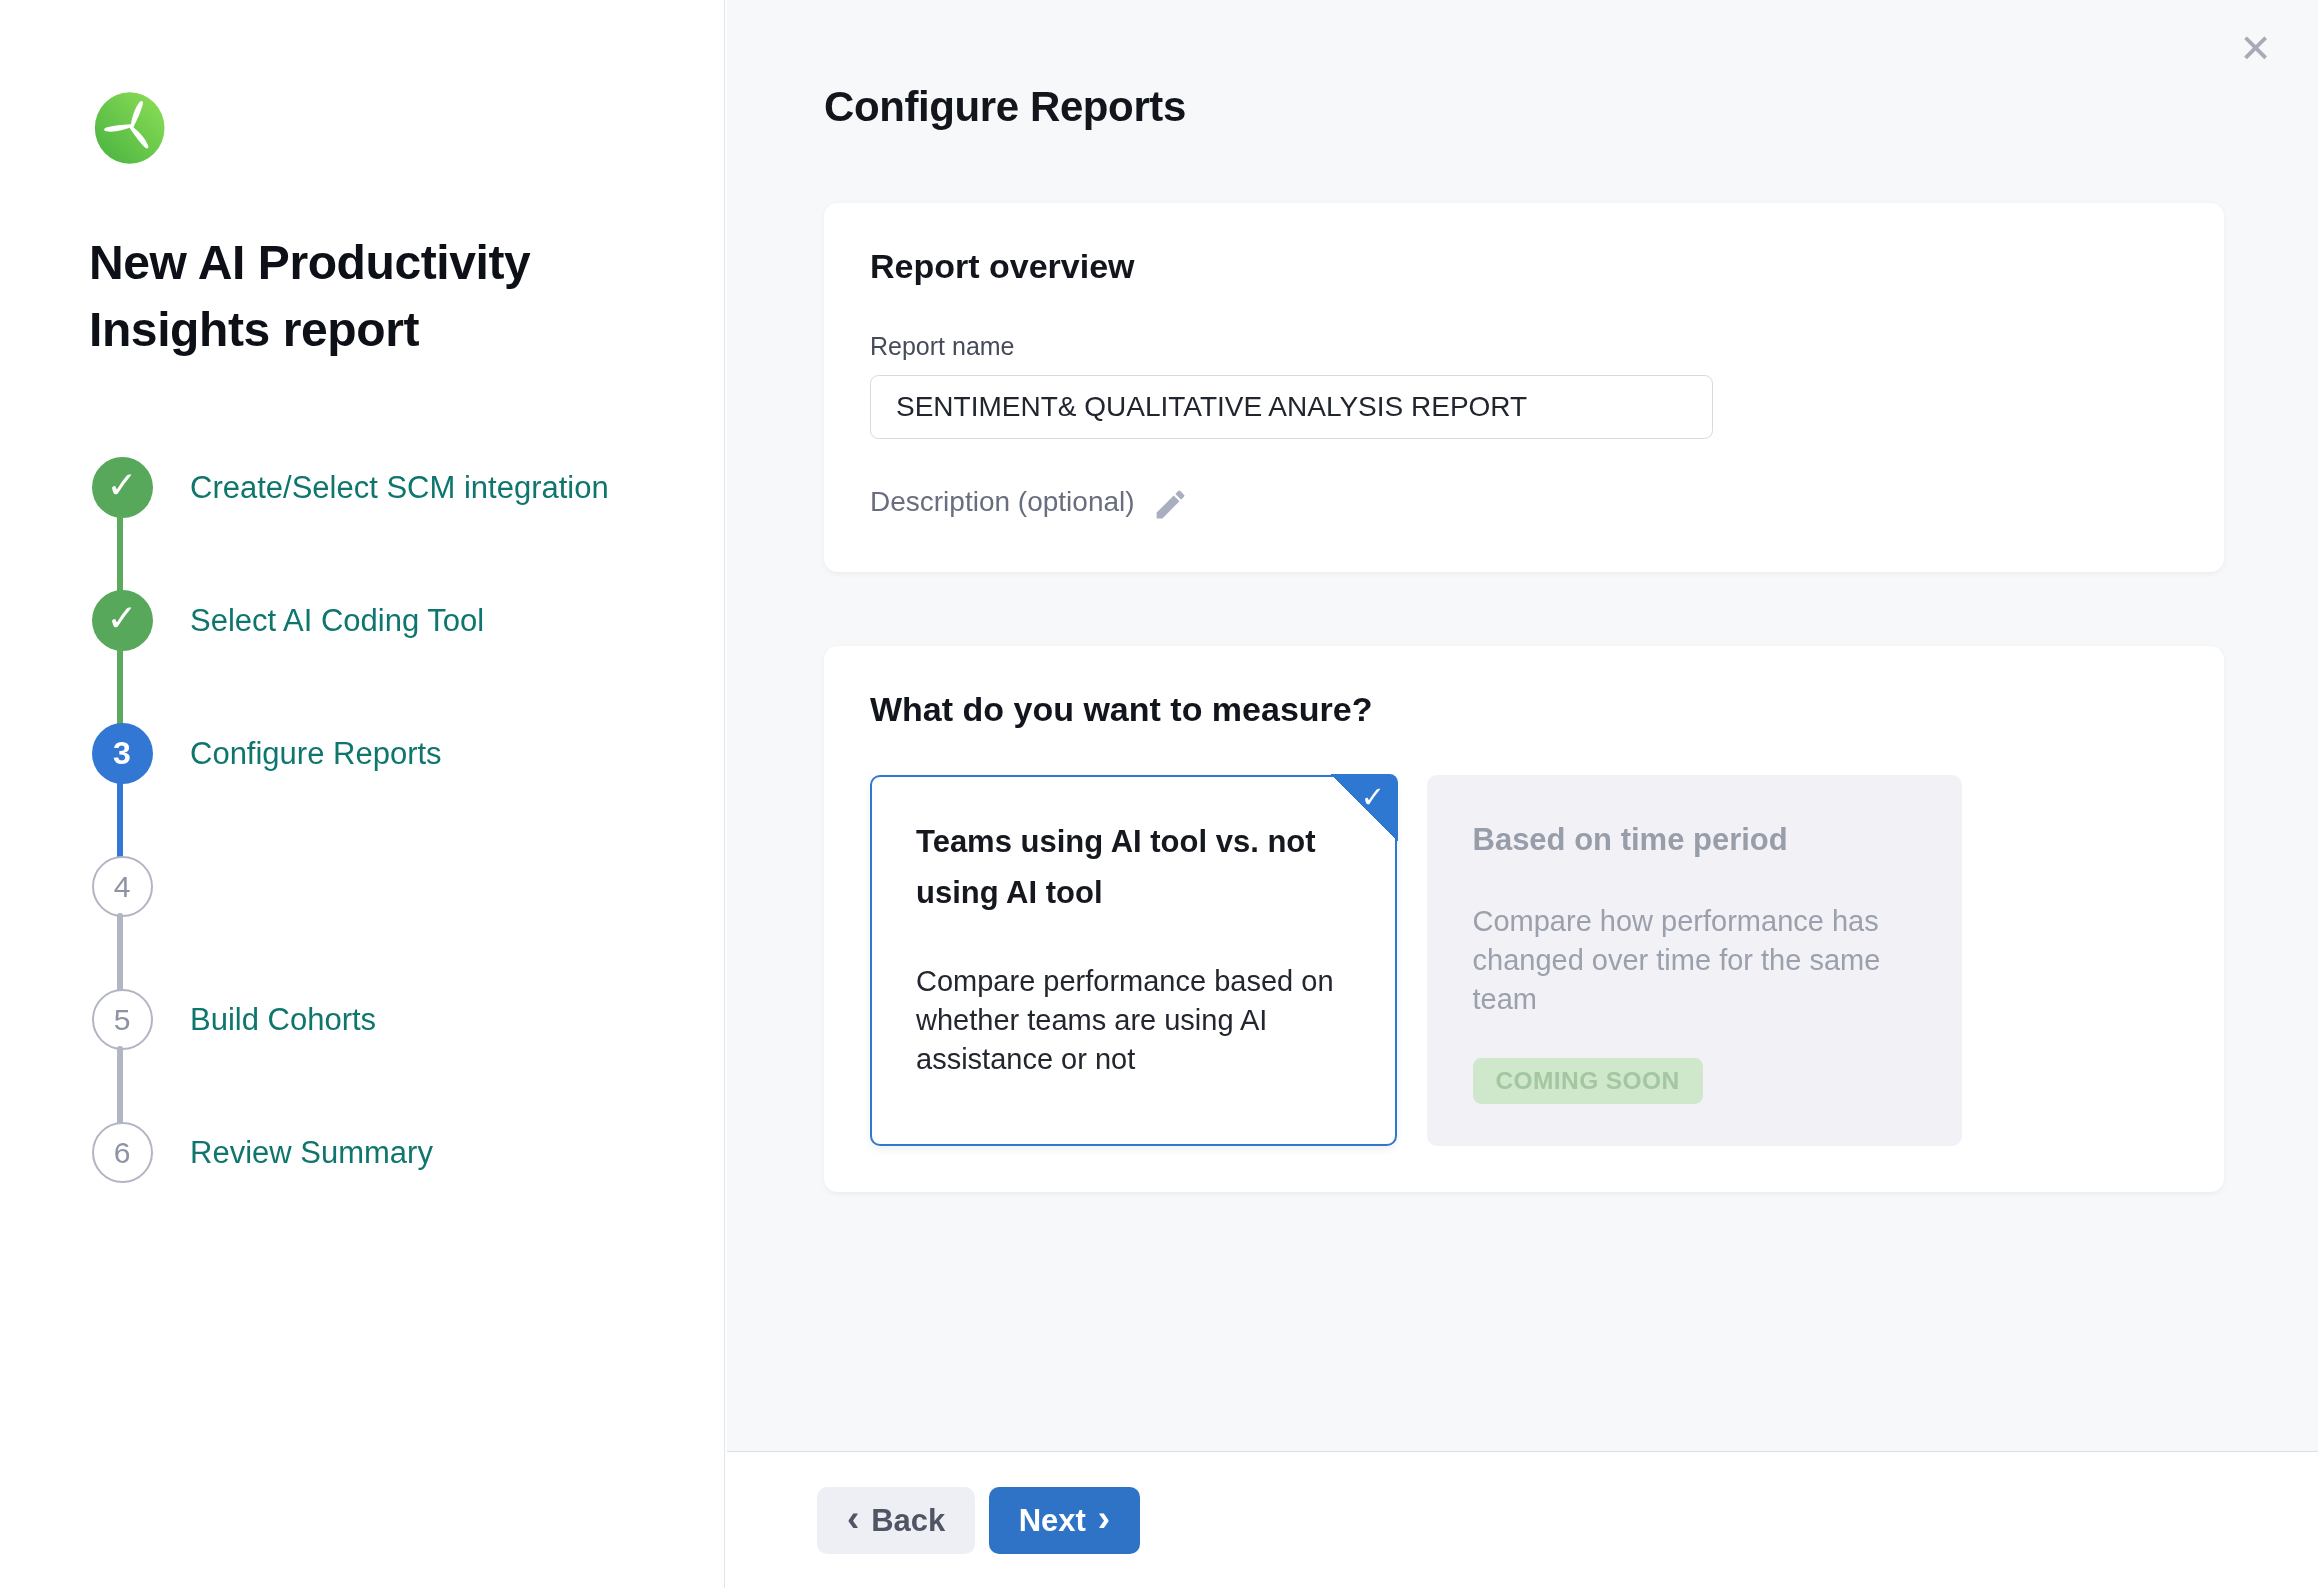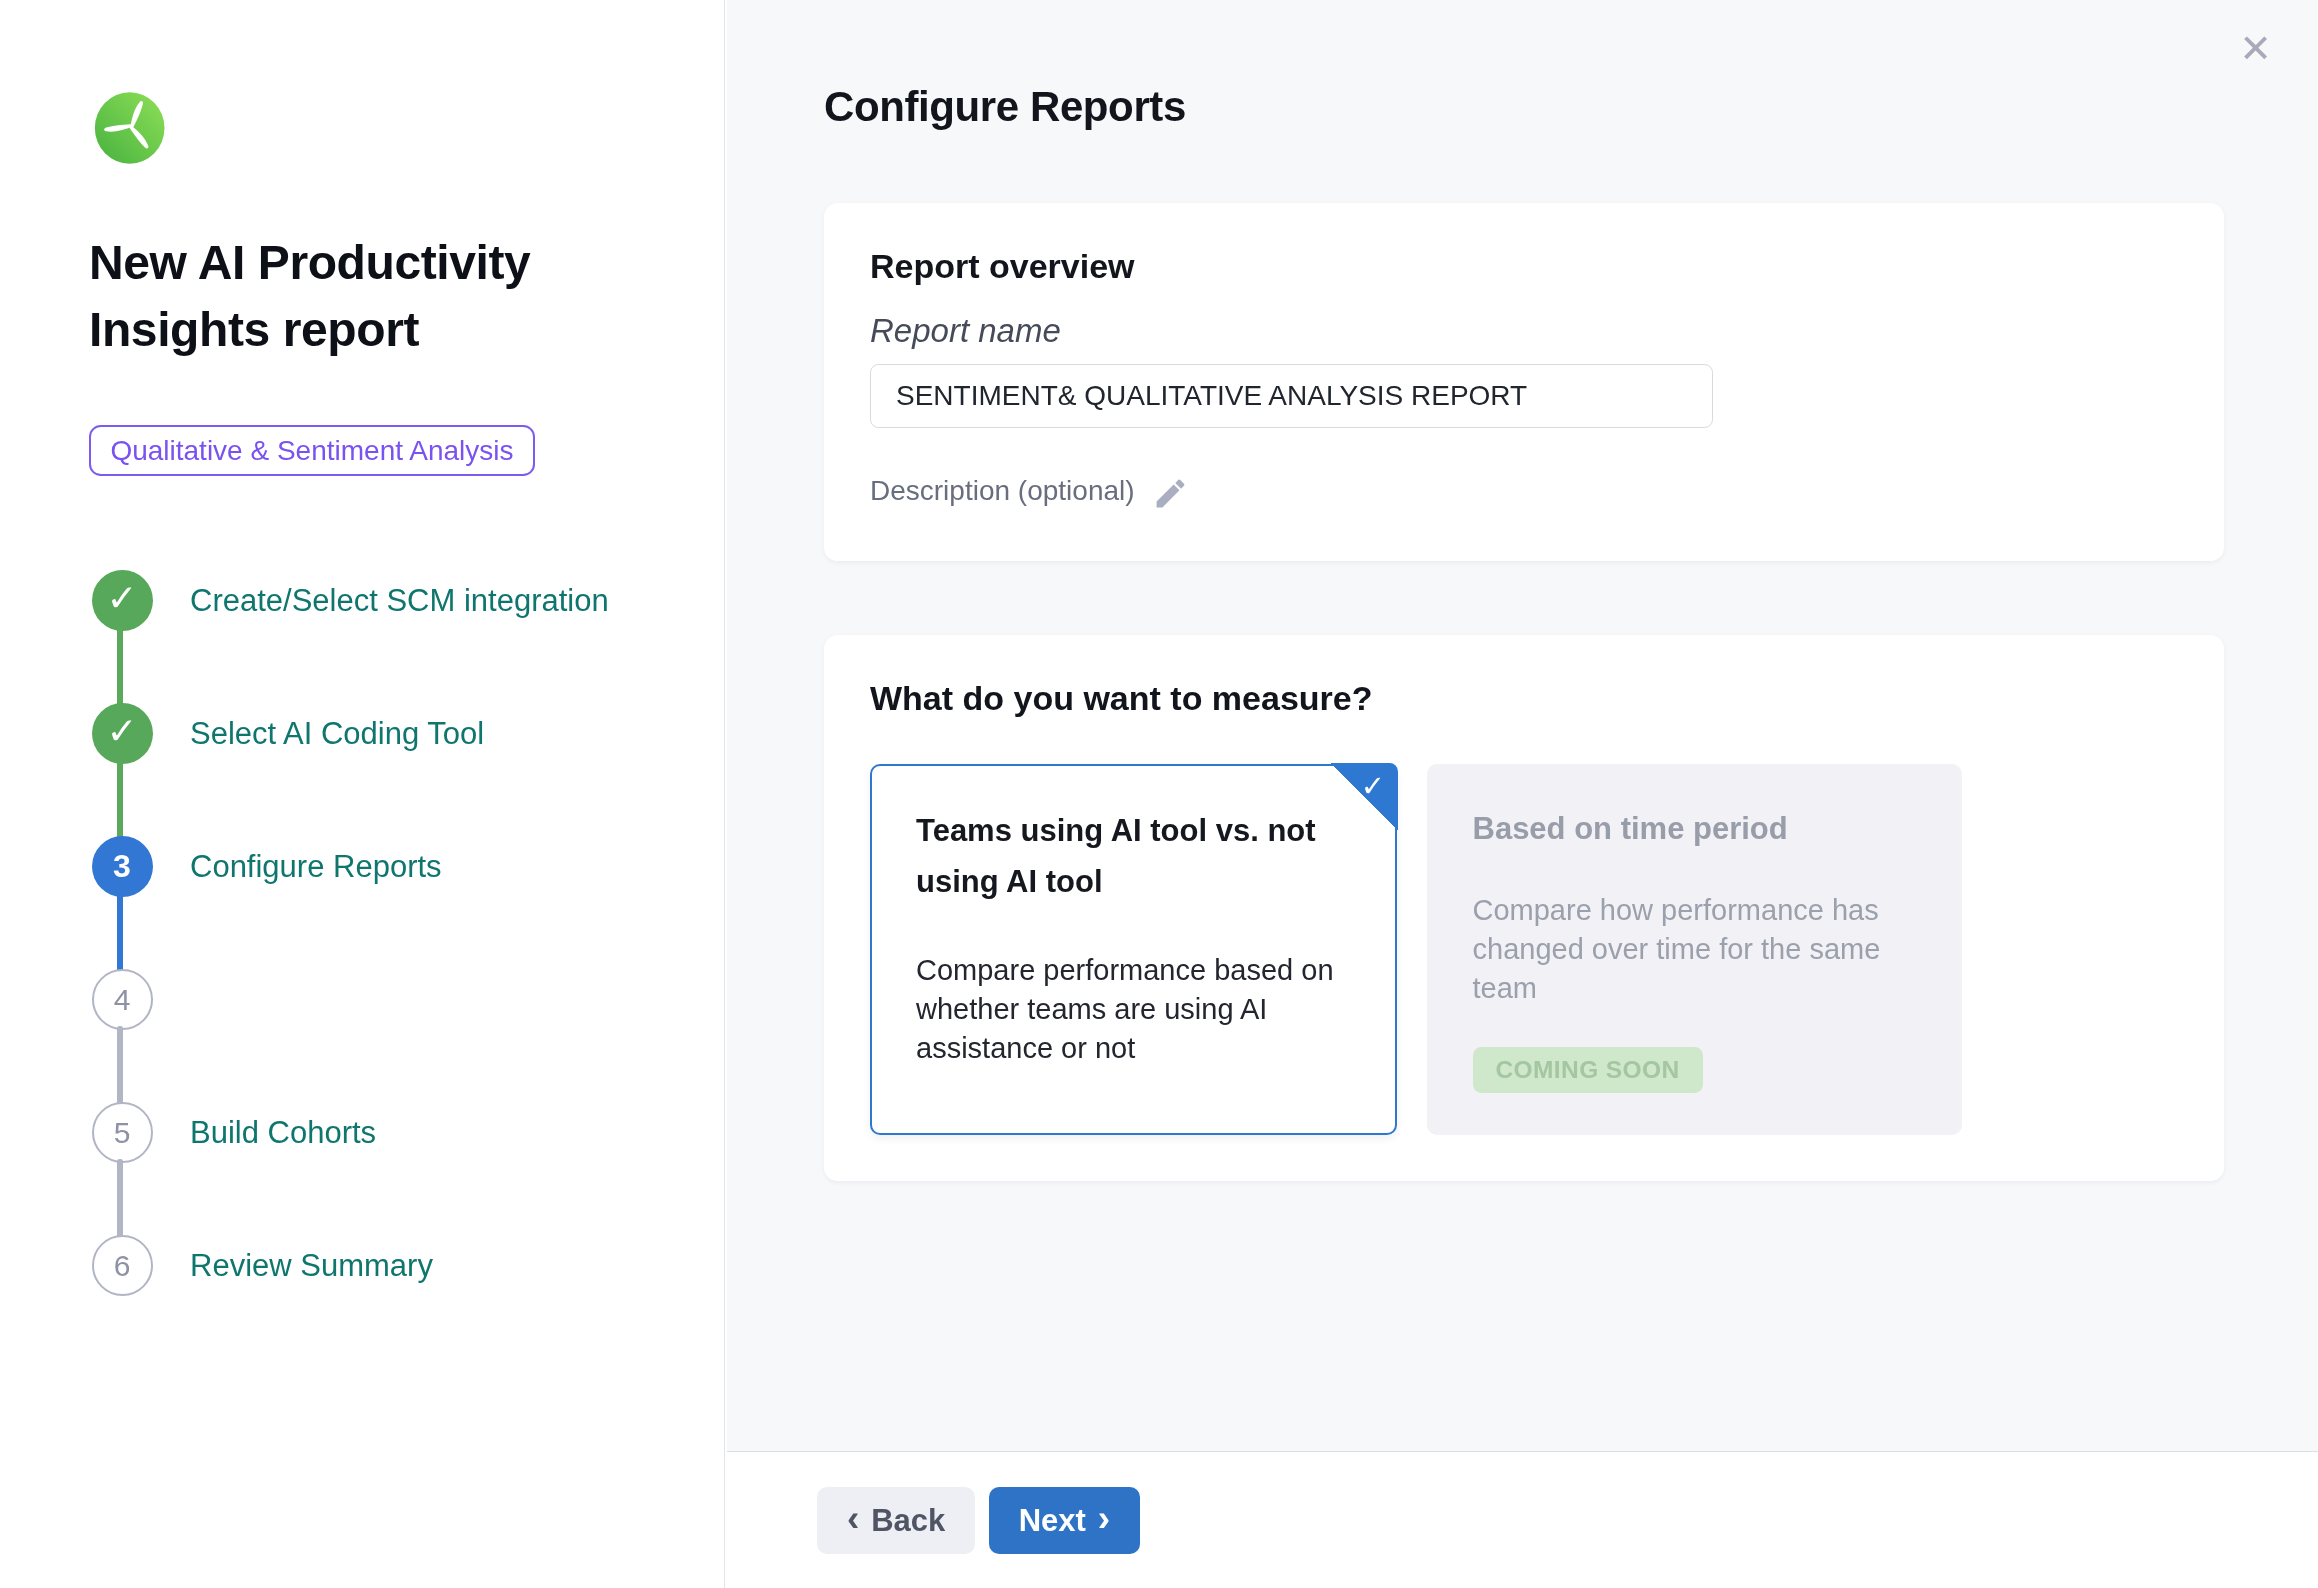--- a/index.html
+++ b/index.html
@@ -56,21 +56,21 @@
     font-family:inherit;
   }
   .main-content{flex:1;padding:83px 0 0 97px;box-sizing:border-box;}
   .main-title{font-size:42px;font-weight:700;color:#12151c;letter-spacing:-0.4px;margin:0 0 72px 0;}
   .card{
     width:1400px;background:#ffffff;border-radius:13.5px;box-sizing:border-box;
     box-shadow:0 1.7px 5px rgba(20,25,40,0.05);
   }
   .card.report-overview{padding:44px 46px 49px 46px;margin-bottom:74px;}
   .card-heading{font-size:34px;font-weight:700;color:#12151c;margin:0;}
-  .field-label{margin-top:26px;font-size:33px;color:#454b59;font-style:italic;}
+  .field-label{margin-top:46px;font-size:25px;color:#454b59;}
   .name-input{
     display:block;margin-top:13.5px;width:843px;height:64px;box-sizing:border-box;
     border:1.7px solid #d7d9e1;border-radius:8.4px;background:#ffffff;
     font-size:28px;color:#21252e;padding:0 25px;font-family:inherit;outline:none;
   }
   .description-row{margin-top:47px;display:flex;align-items:flex-start;gap:17px;}
   .description-label{font-size:28px;color:#686e7d;}
   .pencil-icon{width:37px;height:37px;fill:#a9aec0;}
   .card.measure{padding:44px 46px 46px 46px;}
   .options{display:flex;gap:29.5px;margin-top:46px;}
@@ -128,21 +128,20 @@
       <ellipse cx="43" cy="44" rx="42" ry="43" fill="url(#lg)"></ellipse>
       <g transform="translate(45,42) rotate(18)" fill="#ffffff">
         <path d="M0 3 C-3 -9 -3 -22 0.5 -31 C1.6 -34 4.6 -33.4 4.9 -30 C5.6 -19 3.6 -6 2.3 3 Z"></path>
         <path transform="rotate(120)" d="M0 3 C-3 -9 -3 -22 0.5 -31 C1.6 -34 4.6 -33.4 4.9 -30 C5.6 -19 3.6 -6 2.3 3 Z"></path>
         <path transform="rotate(240)" d="M0 3 C-3 -9 -3 -22 0.5 -31 C1.6 -34 4.6 -33.4 4.9 -30 C5.6 -19 3.6 -6 2.3 3 Z"></path>
       </g>
     </svg>
 
     <h1 class="sidebar-title">New AI Productivity Insights report</h1>
 
-    <span class="badge">Qualitative &amp; Sentiment Analysis</span>
 
     <nav class="stepper">
 
       <div class="step">
         <span class="step-circle complete">
           <span class="step-check">✓</span>
         </span>
         <span class="step-label">Create/Select SCM integration</span>
         <span class="connector c-green"></span>
       </div>

